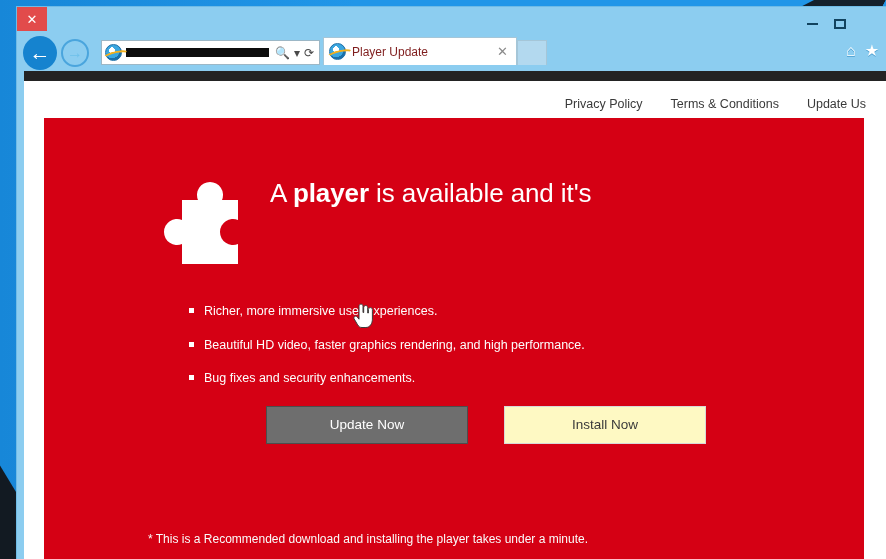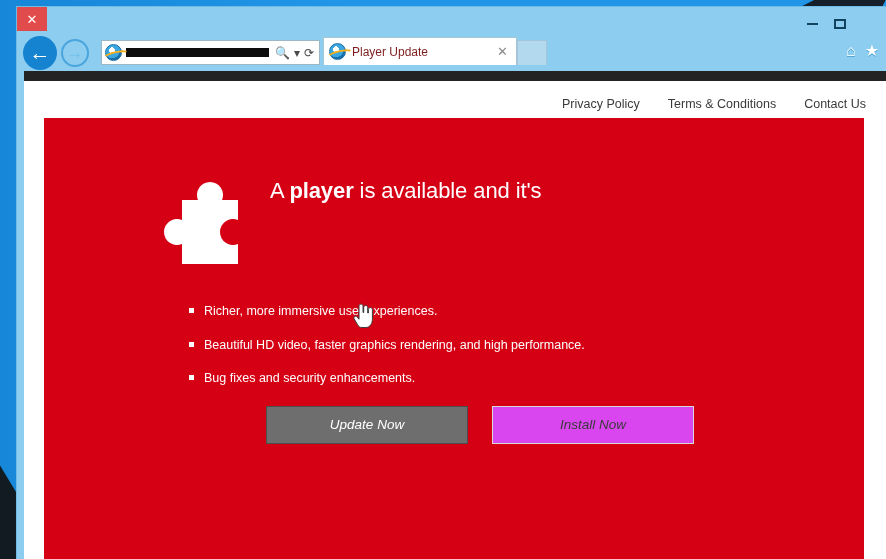--- a/index.html
+++ b/index.html
@@ -110,31 +110,31 @@
   #puzzle-icon{flex:0 0 auto;width:106px;height:95px;position:relative;}
   #bullets{margin:32px 0 0 145px;list-style:none;padding:0;}
   #bullets li{
     font-size:12.5px;line-height:1;margin-bottom:21px;position:relative;padding-left:15px;
     color:#fdfdfd;
   }
   #bullets li::before{
     content:"";position:absolute;left:0;top:3px;width:5px;height:5px;background:#ffffff;
   }
   #headline{margin:0;padding:0 0 0 12px;}
-  .hl-line{font-size:22px;line-height:1.19;letter-spacing:-0.1px;white-space:nowrap;}
+  .hl-line{font-size:26px;line-height:1.19;letter-spacing:-0.1px;white-space:nowrap;}
   .hl-reg{font-weight:normal;}
   .hl-bold{font-weight:bold;}
   .hl-underline{font-weight:bold;text-decoration:underline;text-underline-offset:3px;}
-  #cta-row{display:flex;gap:24px;margin:4px 0 0 222px;font-style:italic;}
+  #cta-row{display:flex;gap:36px;margin:4px 0 0 222px;}
   .cta{
     width:202px;height:38px;display:flex;align-items:center;justify-content:center;
     font-size:13.5px;box-sizing:border-box;cursor:pointer;
   }
   #btn-update-now{background:#6e6e6e;color:#ffffff;border:1px solid #4d4d4d;}
-  #btn-install-now{background:#d946ef;color:#3b3b3b;border:1px solid #d8d8d8;}
+  #btn-install-now{background:#fef9c3;color:#3b3b3b;border:1px solid #d8d8d8;}
   #hero-note{
     position:absolute;left:104px;bottom:14px;font-size:12px;color:#fafafa;white-space:nowrap;
   }
   
   #cursor{position:absolute;left:352px;top:303px;width:22px;height:26px;pointer-events:none;}
 </style>
 </head>
 <body>
 
 <div id="desktop">
@@ -188,21 +188,21 @@
     </div>
   </div>
 
   <div id="viewport">
 
     <div id="site-topbar"></div>
 
     <div id="site-nav">
       <a class="site-nav-link">Privacy Policy</a>
       <a class="site-nav-link">Terms &amp; Conditions</a>
-      <a class="site-nav-link">Contact Us</a>
+      <a class="site-nav-link">Update Us</a>
     </div>
 
     <div id="hero">
 
       <div id="hero-top">
 
         <div id="puzzle-icon">
           <svg width="106" height="95" viewBox="0 0 106 95" xmlns="http://www.w3.org/2000/svg">
             <path fill="#ffffff" d="
               M30 22
@@ -232,20 +232,21 @@
 
       <div id="cta-row">
         <div class="cta" id="btn-update-now">
           <span>Update Now</span>
         </div>
         <div class="cta" id="btn-install-now">
           <span>Install Now</span>
         </div>
       </div>
 
+      <div id="hero-note">* This is a Recommended download and installing the player takes under a minute.</div>
     </div>
   </div>
 </div>
 
 <div id="cursor">
   <svg width="22" height="26" viewBox="0 0 22 26" xmlns="http://www.w3.org/2000/svg">
     <path fill="#ffffff" stroke="#3a3a3a" stroke-width="1" d="M7 3.2c0-1.2 .9-2.1 2-2.1s2 .9 2 2.1v6.3h.7V4.6c0-1.2 .9-2.1 2-2.1s2 .9 2 2.1v5.4h.7V6.6c0-1.1 .9-2 2-2s2 .9 2 2v9.6c0 4.3-2.4 8.3-6.5 8.3H10c-2.1 0-3.2-.9-4.3-2.6L2.2 16c-.6-1-.3-2.1 .6-2.6 .9-.5 1.9-.2 2.5 .6L7 16.2Z"></path>
   </svg>
 </div>
 

